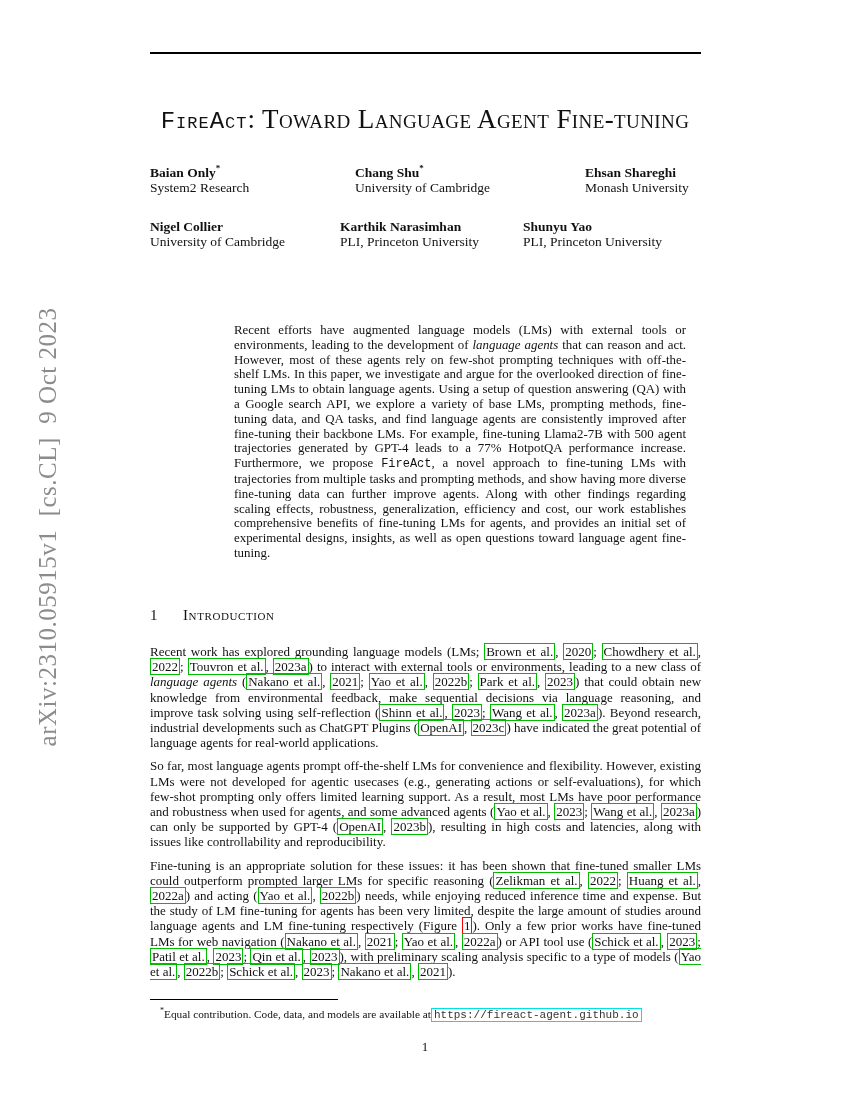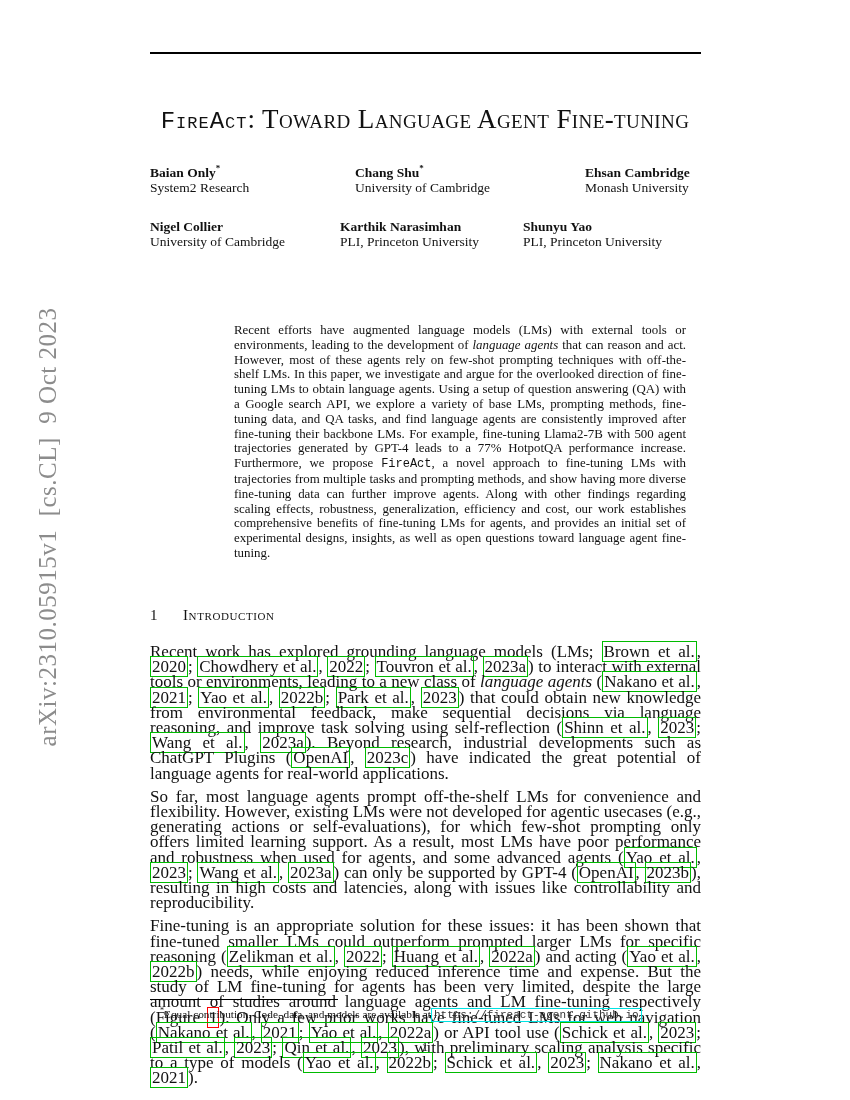--- a/index.html
+++ b/index.html
@@ -42,21 +42,21 @@
   .abs-body {
     position:absolute; top:323px; left:199px; width:452px;
     font-size:12.9px; line-height:14.8px; text-align:justify;margin-left:35px;
   }
 
   .sec-head { position:absolute; top:607px; left:150px; font-size:15px; }
   .sec-num { display:inline-block; width:33px; }
   .sec-title { font-variant:small-caps; letter-spacing:0.6px; }
 
   .body-col { position:absolute; top:644px; left:150px; width:551px; }
-  .para { margin:0 0 8px 0; font-size:17px; line-height:15.2px; text-align:justify; }
+  .para { margin:0 0 8px 0; font-size:13px; line-height:15.2px; text-align:justify; }
 
   .it { font-style:italic; }
   .tt { font-family:"Liberation Mono","DejaVu Sans Mono",monospace; font-size:0.93em; }
 
   .box-cite { border:1px solid var(--cite-box,#00bb00); padding:0 1px; }
   .box-ref  { border:1px solid var(--ref-box,#ff0000); padding:0 1px; }
   .box-link { border:1px solid var(--url-box,#00e3e3); padding:0 2px; }
 
   .fn-rule { position:absolute; top:999px; left:150px; width:188px; height:1px; background:#000; }
   .footnote {
@@ -84,21 +84,21 @@
 
   <div class="author" style="left:150px; top:161px;">
     <div class="a-name"><span>Baian Only</span><sup>*</sup></div>
     <div class="a-aff">System2 Research</div>
   </div>
   <div class="author" style="left:355px; top:161px;">
     <div class="a-name"><span>Chang Shu</span><sup>*</sup></div>
     <div class="a-aff">University of Cambridge</div>
   </div>
   <div class="author" style="left:585px; top:161px;">
-    <div class="a-name"><span>Ehsan Cambridge</span><sup></sup></div>
+    <div class="a-name"><span>Ehsan Shareghi</span><sup></sup></div>
     <div class="a-aff">Monash University</div>
   </div>
   <div class="author" style="left:150px; top:215px;">
     <div class="a-name"><span>Nigel Collier</span><sup></sup></div>
     <div class="a-aff">University of Cambridge</div>
   </div>
   <div class="author" style="left:340px; top:215px;">
     <div class="a-name"><span>Karthik Narasimhan</span><sup></sup></div>
     <div class="a-aff">PLI, Princeton University</div>
   </div>

